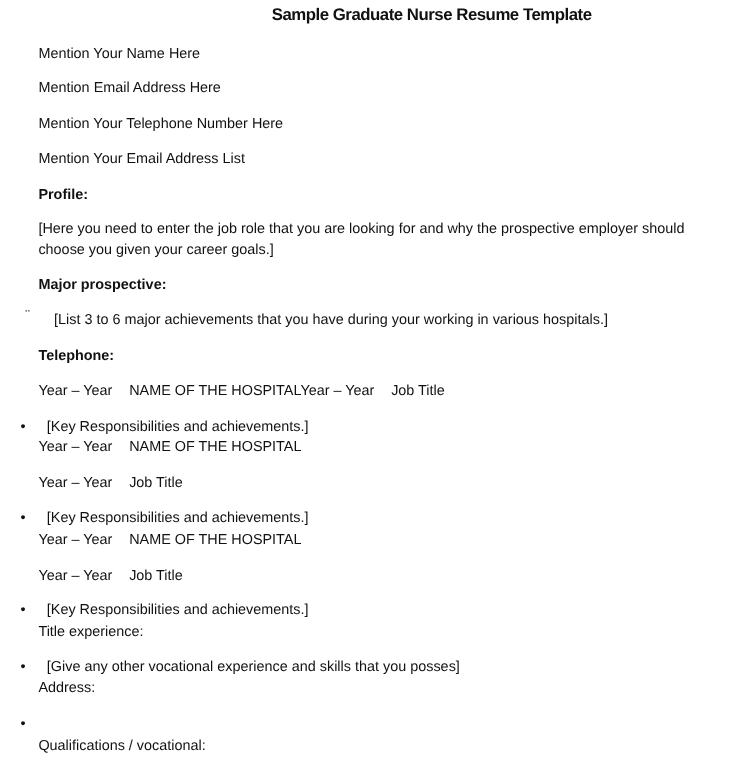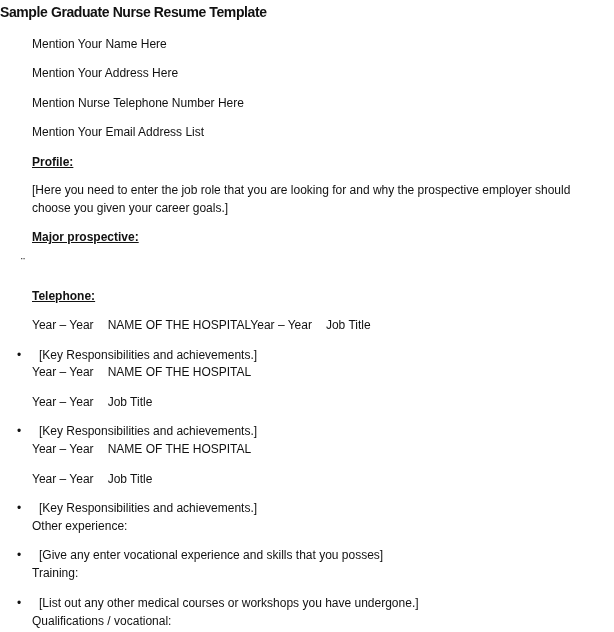--- a/index.html
+++ b/index.html
@@ -2,47 +2,48 @@
 <html><head>
   <meta charset="utf-8">
   <style>
     html, body { margin: 0; padding: 0; background: #ffffff; }
     body {
       width: 614px; height: 632px; overflow: hidden; position: relative;
       font-family: "Liberation Sans", sans-serif; color: #111111;
       font-size: 12px;
     }
     .title {
-      position: absolute; top: 4px; left: 0; width: 493px; text-align: left;
+      position: absolute; top: 4px; left: 0; width: 493px; text-align: right;
       font-weight: bold; font-size: 14px; letter-spacing: -0.4px;
     }
     .line { position: absolute; left: 32px; white-space: nowrap; }
-    .bold { font-weight: bold; text-decoration: underline; }
+    .bold { font-weight: bold; }
     .wrap { white-space: normal; width: 560px; line-height: 18px; }
     .tab { display: inline-block; width: 14px; }
     .bullet { position: absolute; left: 17px; }
     .bullet-text { position: absolute; left: 39px; white-space: nowrap; }
     .dots { position: absolute; left: 21px; top: -3px; }
   </style>
 </head>
 <body>
 
 <div class="title">Sample Graduate Nurse Resume Template</div>
 
 <div class="line" style="top:37px">Mention Your Name Here</div>
-<div class="line" style="top:66px">Mention Your Address Here</div>
-<div class="line" style="top:96px">Mention Nurse Telephone Number Here</div>
+<div class="line" style="top:66px">Mention Email Address Here</div>
+<div class="line" style="top:96px">Mention Your Telephone Number Here</div>
 <div class="line" style="top:125px">Mention Your Email Address List</div>
 
 <div class="line bold" style="top:155px">Profile:</div>
 <div class="line wrap" style="top:181px">[Here you need to enter the job role that you are looking for and why the prospective employer should choose you given your career goals.]</div>
 
 <div class="line bold" style="top:230px">Major prospective:</div>
 <div style="position:absolute; top:259px; left:0; width:614px; height:16px">
   <span class="dots">¨</span>
+  <span class="bullet-text" style="left:45px">[List 3 to 6 major achievements that you have during your working in various hospitals.]</span>
 </div>
 
 <div class="line bold" style="top:289px">Telephone:</div>
 
 <div class="line" style="top:318px">
   <span>Year – Year</span><span class="tab"></span><span>NAME OF THE HOSPITAL</span><span>Year – Year</span><span class="tab"></span><span>Job Title</span>
 </div>
 <div style="position:absolute; top:348px; left:0; width:614px; height:16px">
   <span class="bullet">•</span>
   <span class="bullet-text">[Key Responsibilities and achievements.]</span>
@@ -63,25 +64,24 @@
   <span>Year – Year</span><span class="tab"></span><span>NAME OF THE HOSPITAL</span>
 </div>
 <div class="line" style="top:472px">
   <span>Year – Year</span><span class="tab"></span><span>Job Title</span>
 </div>
 <div style="position:absolute; top:501px; left:0; width:614px; height:16px">
   <span class="bullet">•</span>
   <span class="bullet-text">[Key Responsibilities and achievements.]</span>
 </div>
 
-<div class="line" style="top:519px">Other experience:</div>
+<div class="line" style="top:519px">Title experience:</div>
 <div style="position:absolute; top:548px; left:0; width:614px; height:16px">
   <span class="bullet">•</span>
-  <span class="bullet-text">[Give any enter vocational experience and skills that you posses]</span>
+  <span class="bullet-text">[Give any other vocational experience and skills that you posses]</span>
 </div>
 
-<div class="line" style="top:566px">Training:</div>
+<div class="line" style="top:566px">Address:</div>
 <div style="position:absolute; top:596px; left:0; width:614px; height:16px">
   <span class="bullet">•</span>
-  <span class="bullet-text">[List out any other medical courses or workshops you have undergone.]</span>
 </div>
 
 <div class="line" style="top:614px">Qualifications / vocational:</div>
 
 </body></html>

